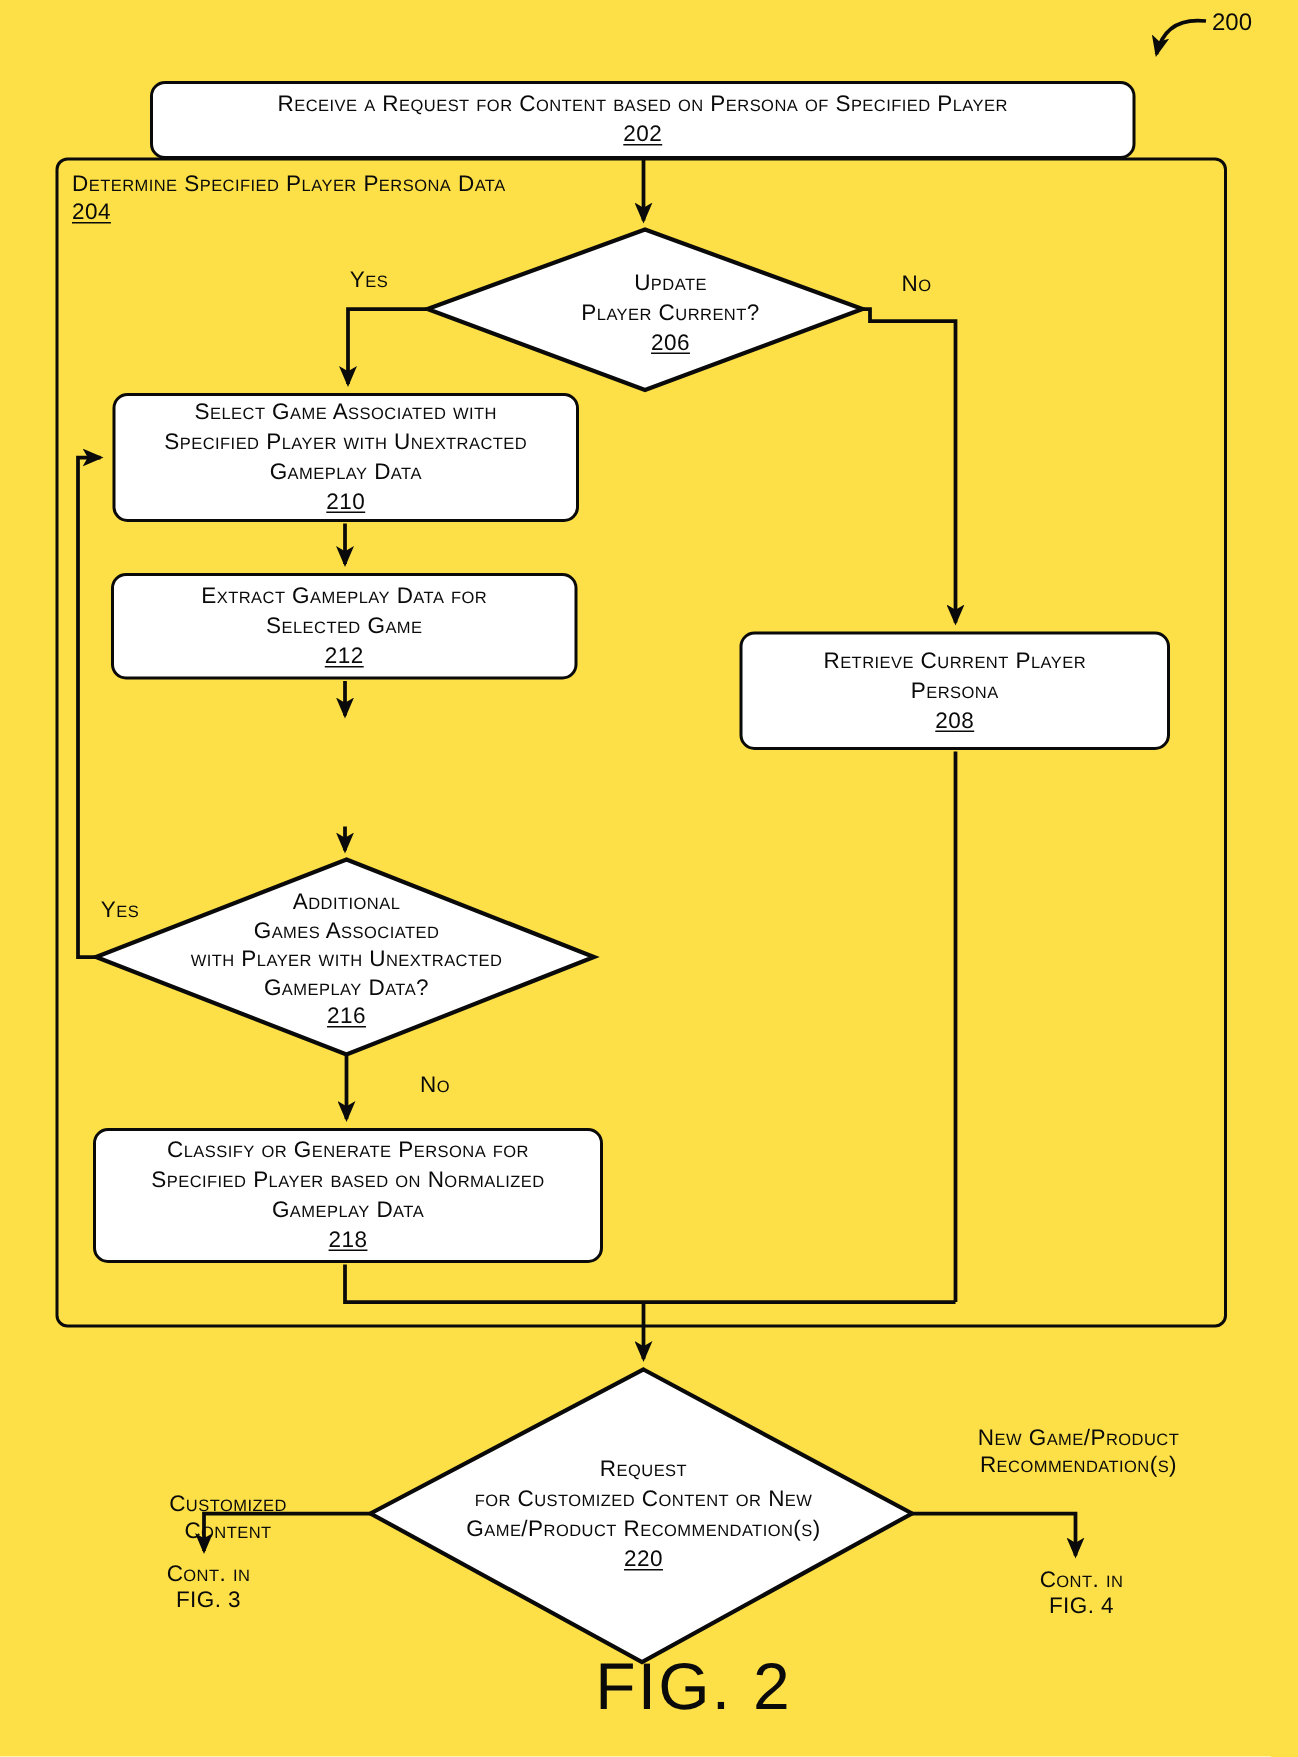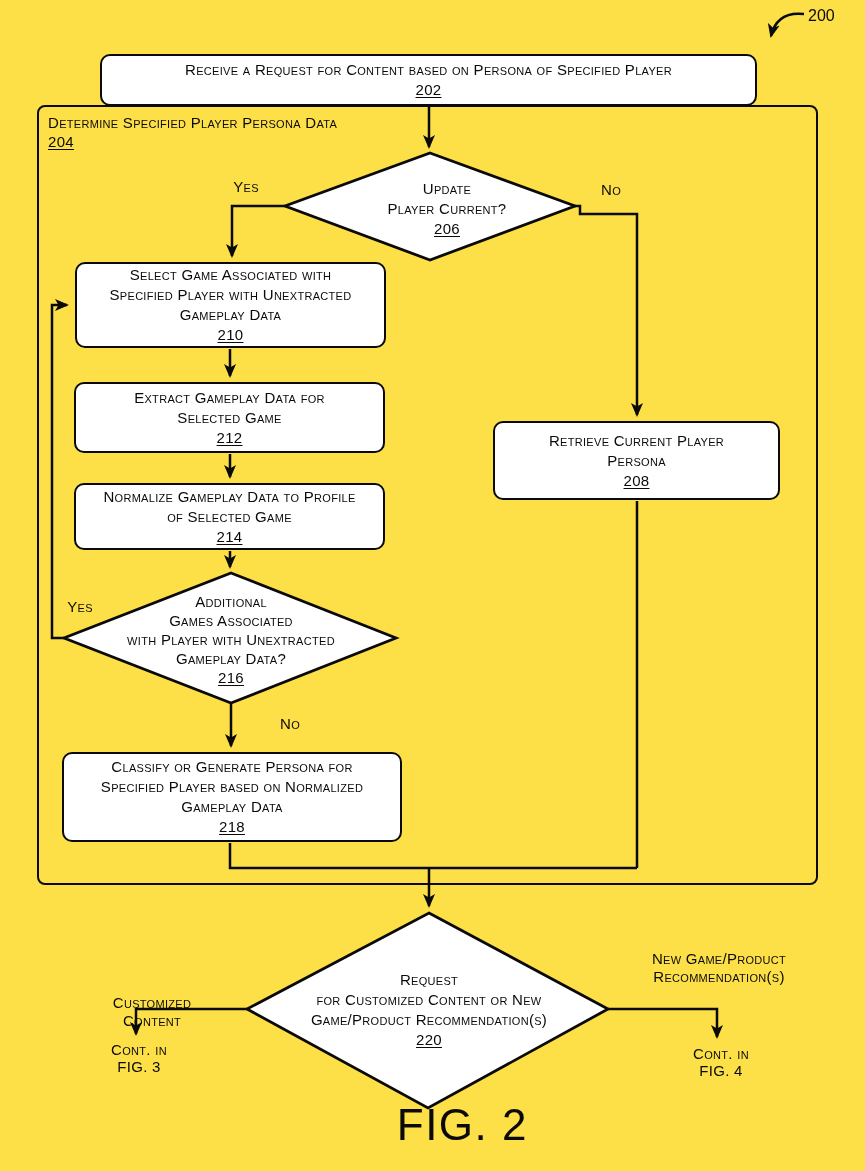--- a/index.html
+++ b/index.html
@@ -103,25 +103,20 @@
     <span class="ln">Gameplay Data</span>
     <span class="num">210</span>
   </div>
 
   <div class="box" style="left:74px;top:382px;width:311px;height:71px;">
     <span class="ln">Extract Gameplay Data for</span>
     <span class="ln">Selected Game</span>
     <span class="num">212</span>
   </div>
 
-  <div class="box" style="left:74px;top:483px;width:311px;height:67px;">
-    <span class="ln">Normalize Gameplay Data to Profile</span>
-    <span class="ln">of Selected Game</span>
-    <span class="num">214</span>
-  </div>
 
   <div class="box" style="left:493px;top:421px;width:287px;height:79px;">
     <span class="ln">Retrieve Current Player</span>
     <span class="ln">Persona</span>
     <span class="num">208</span>
   </div>
 
   <div class="dlabel" style="left:81px;top:592px;width:300px;line-height:19px;">
     <span class="ln">Additional</span>
     <span class="ln">Games Associated</span>

